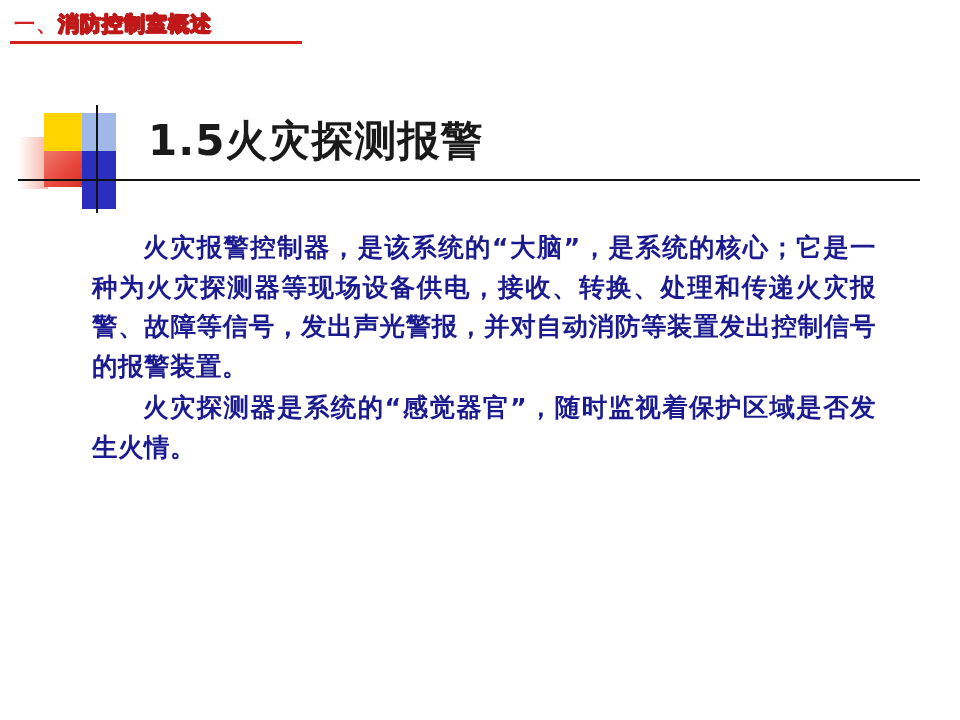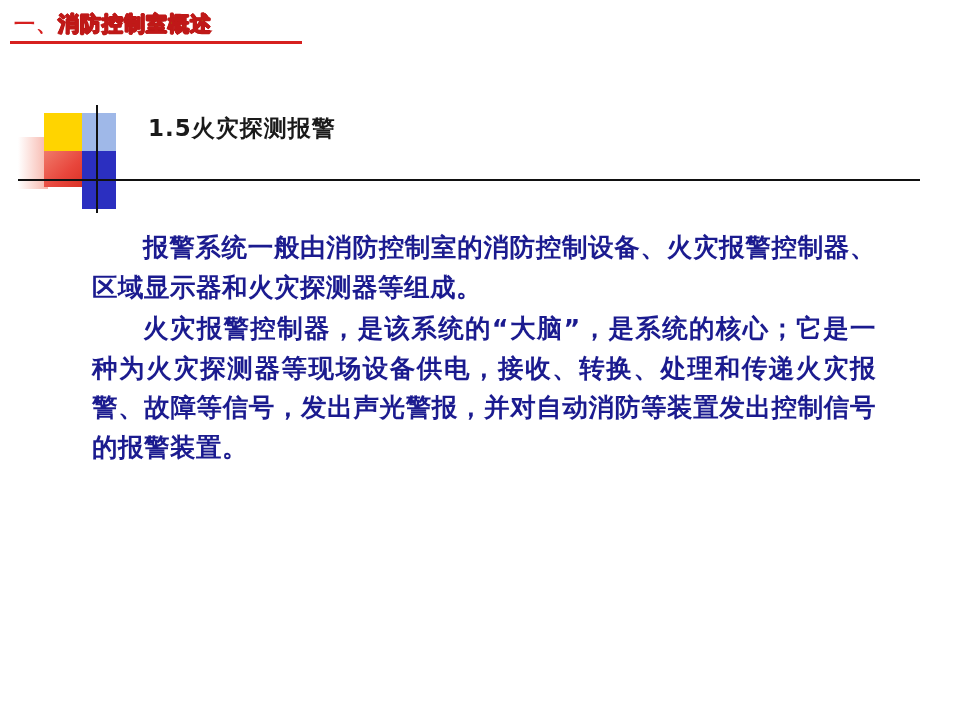--- a/index.html
+++ b/index.html
@@ -106,21 +106,21 @@
     position: absolute;
     left: 18px; top: 84px;
     width: 902px; height: 2px;
     background: #111111;
   }
   .slide-title {
     position: absolute;
     left: 148px;
     top: 18px;
     font-family: "DejaVu Sans", sans-serif;
-    font-size: 23px;
+    font-size: 42px;
     font-weight: bold;
     color: #1a1a1a;
     letter-spacing: 1px;
     white-space: nowrap;
   }
 
   
   .body-copy {
     position: absolute;
     left: 92px;
@@ -155,15 +155,15 @@
     <div class="sq sq-blue-top"></div>
     <div class="sq sq-red"></div>
     <div class="sq sq-blue-bot"></div>
     <div class="deco-vline"></div>
   </div>
   <div class="deco-hline"></div>
   <div class="slide-title">1.5火灾探测报警</div>
 </div>
 
 <div class="body-copy">
-  <p class="para">报警系统一般由消防控制室的消防控制设备、火灾报警控制器、区域显示器和火灾探测器等组成。</p>
   <p class="para">火灾报警控制器，是该系统的“大脑”，是系统的核心；它是一种为火灾探测器等现场设备供电，接收、转换、处理和传递火灾报警、故障等信号，发出声光警报，并对自动消防等装置发出控制信号的报警装置。</p>
+  <p class="para">火灾探测器是系统的“感觉器官”，随时监视着保护区域是否发生火情。</p>
 </div>
 
 </body></html>

